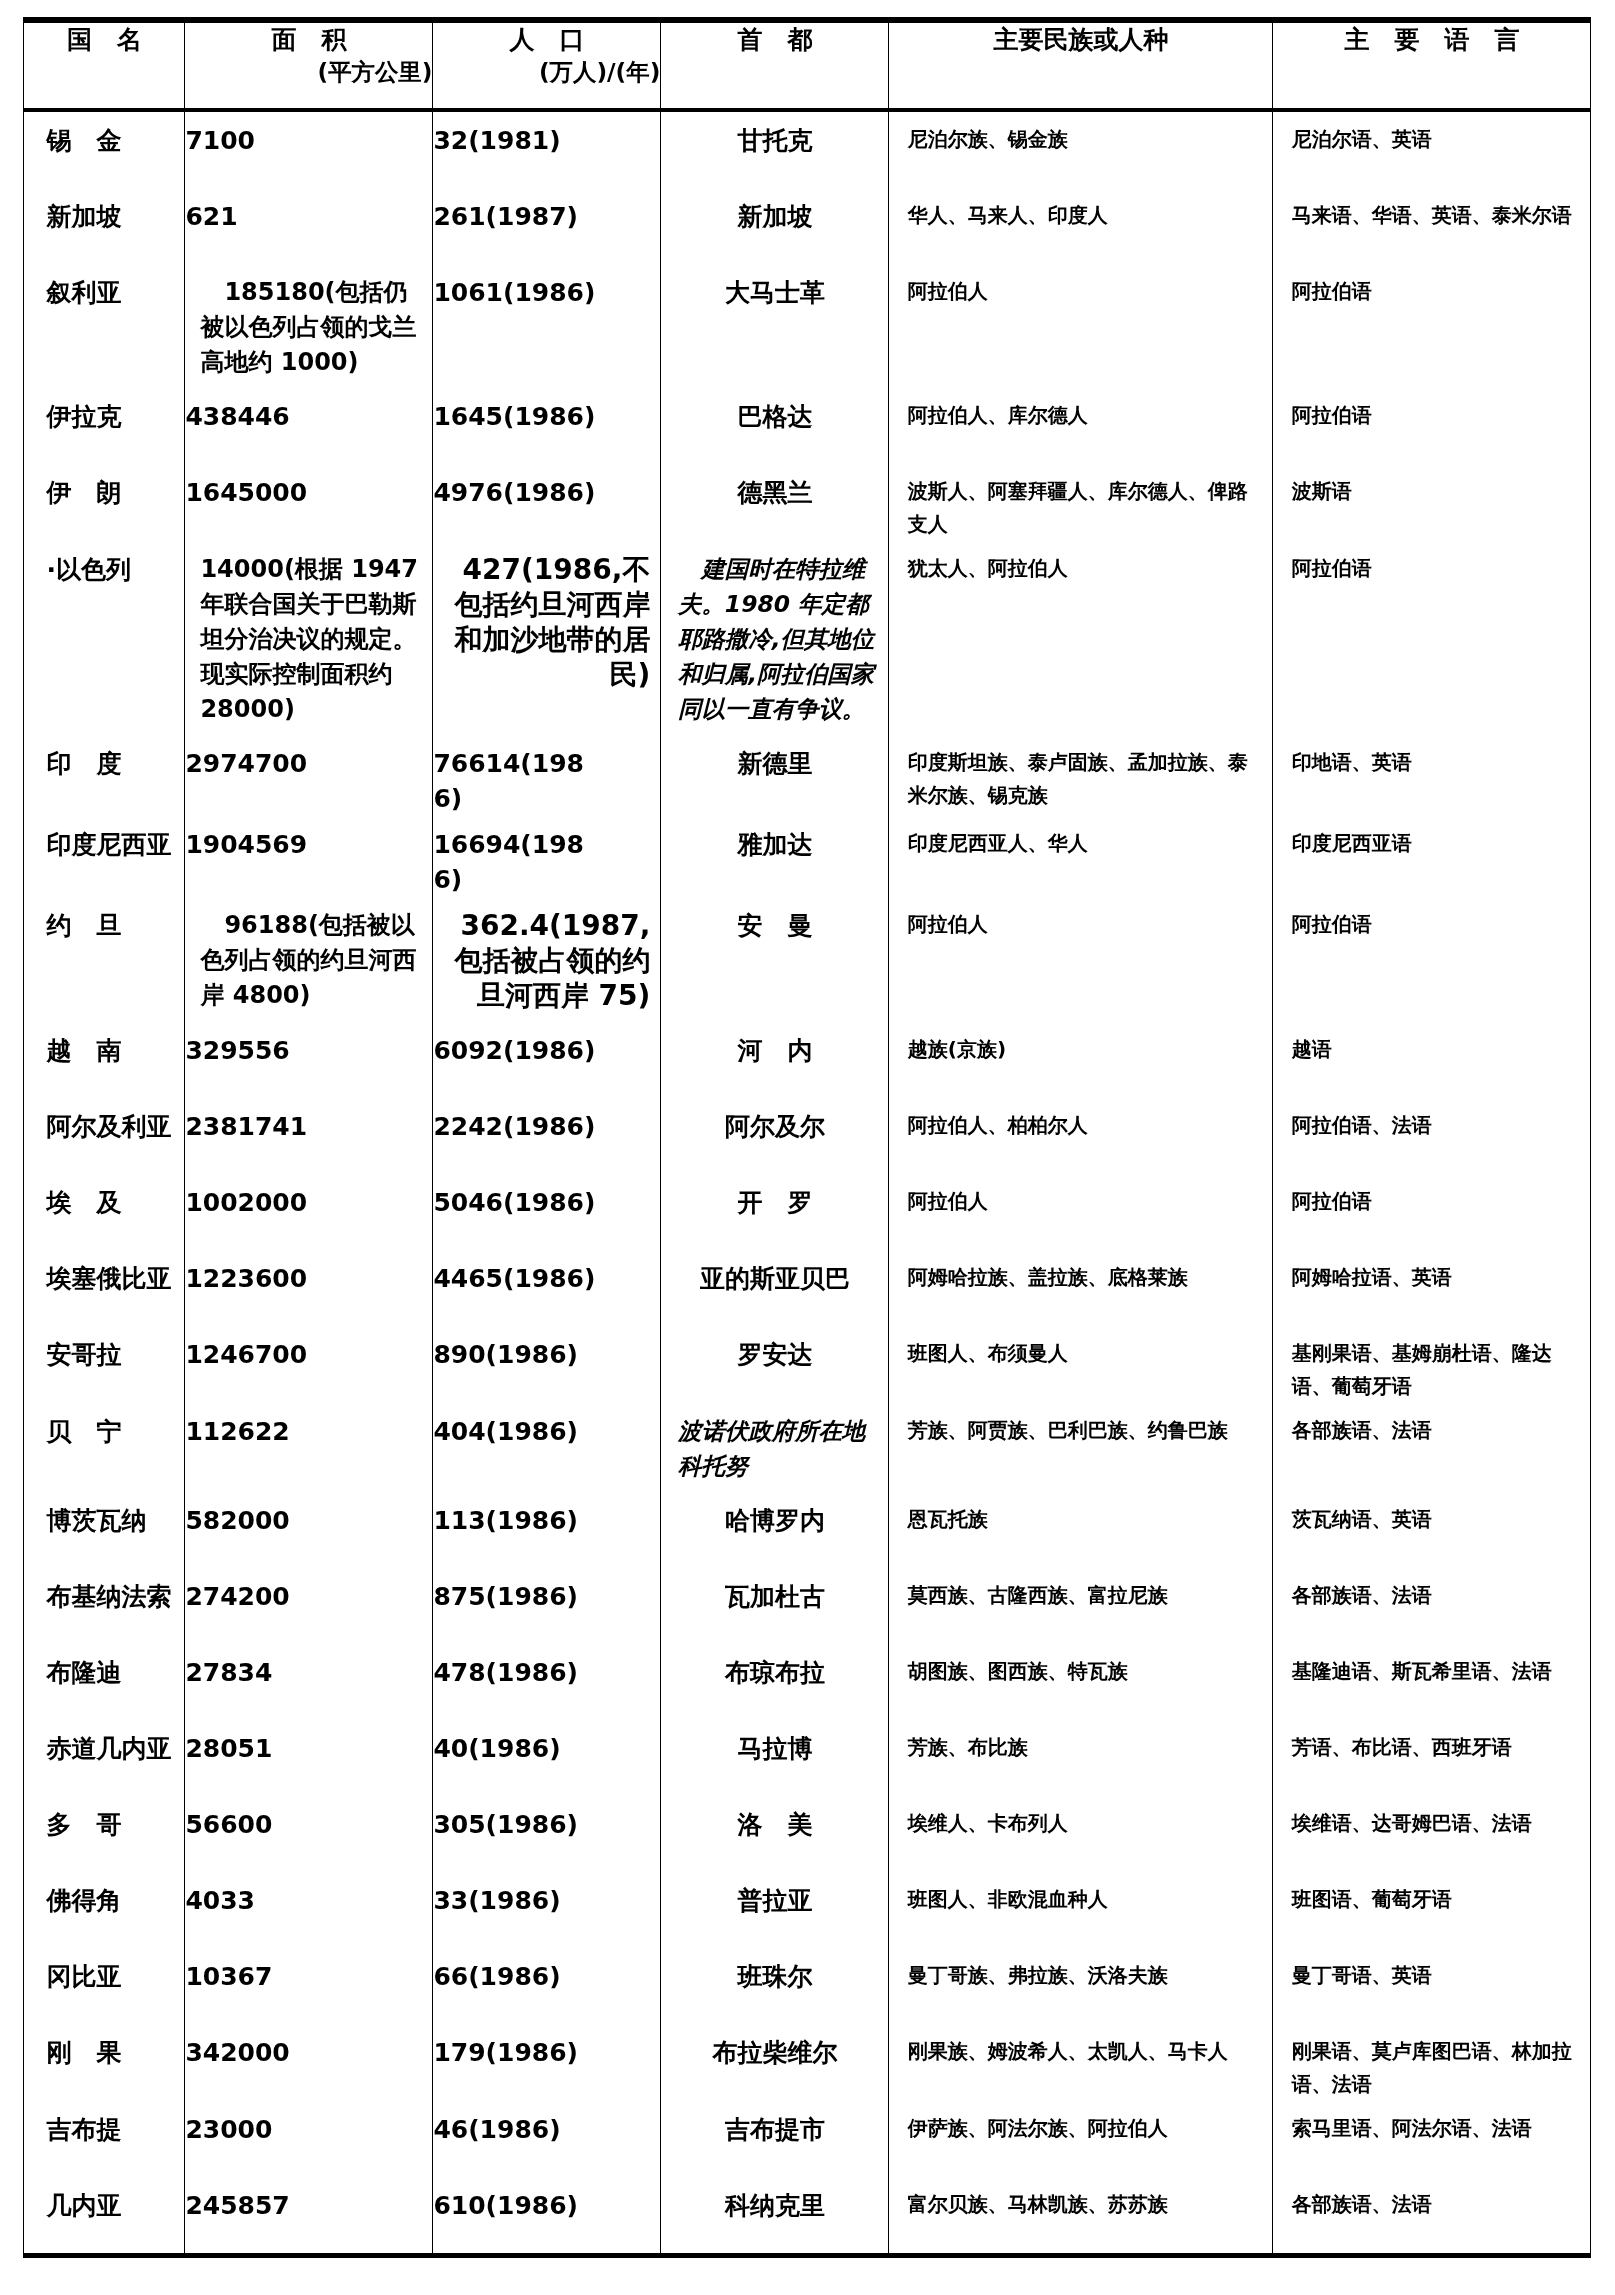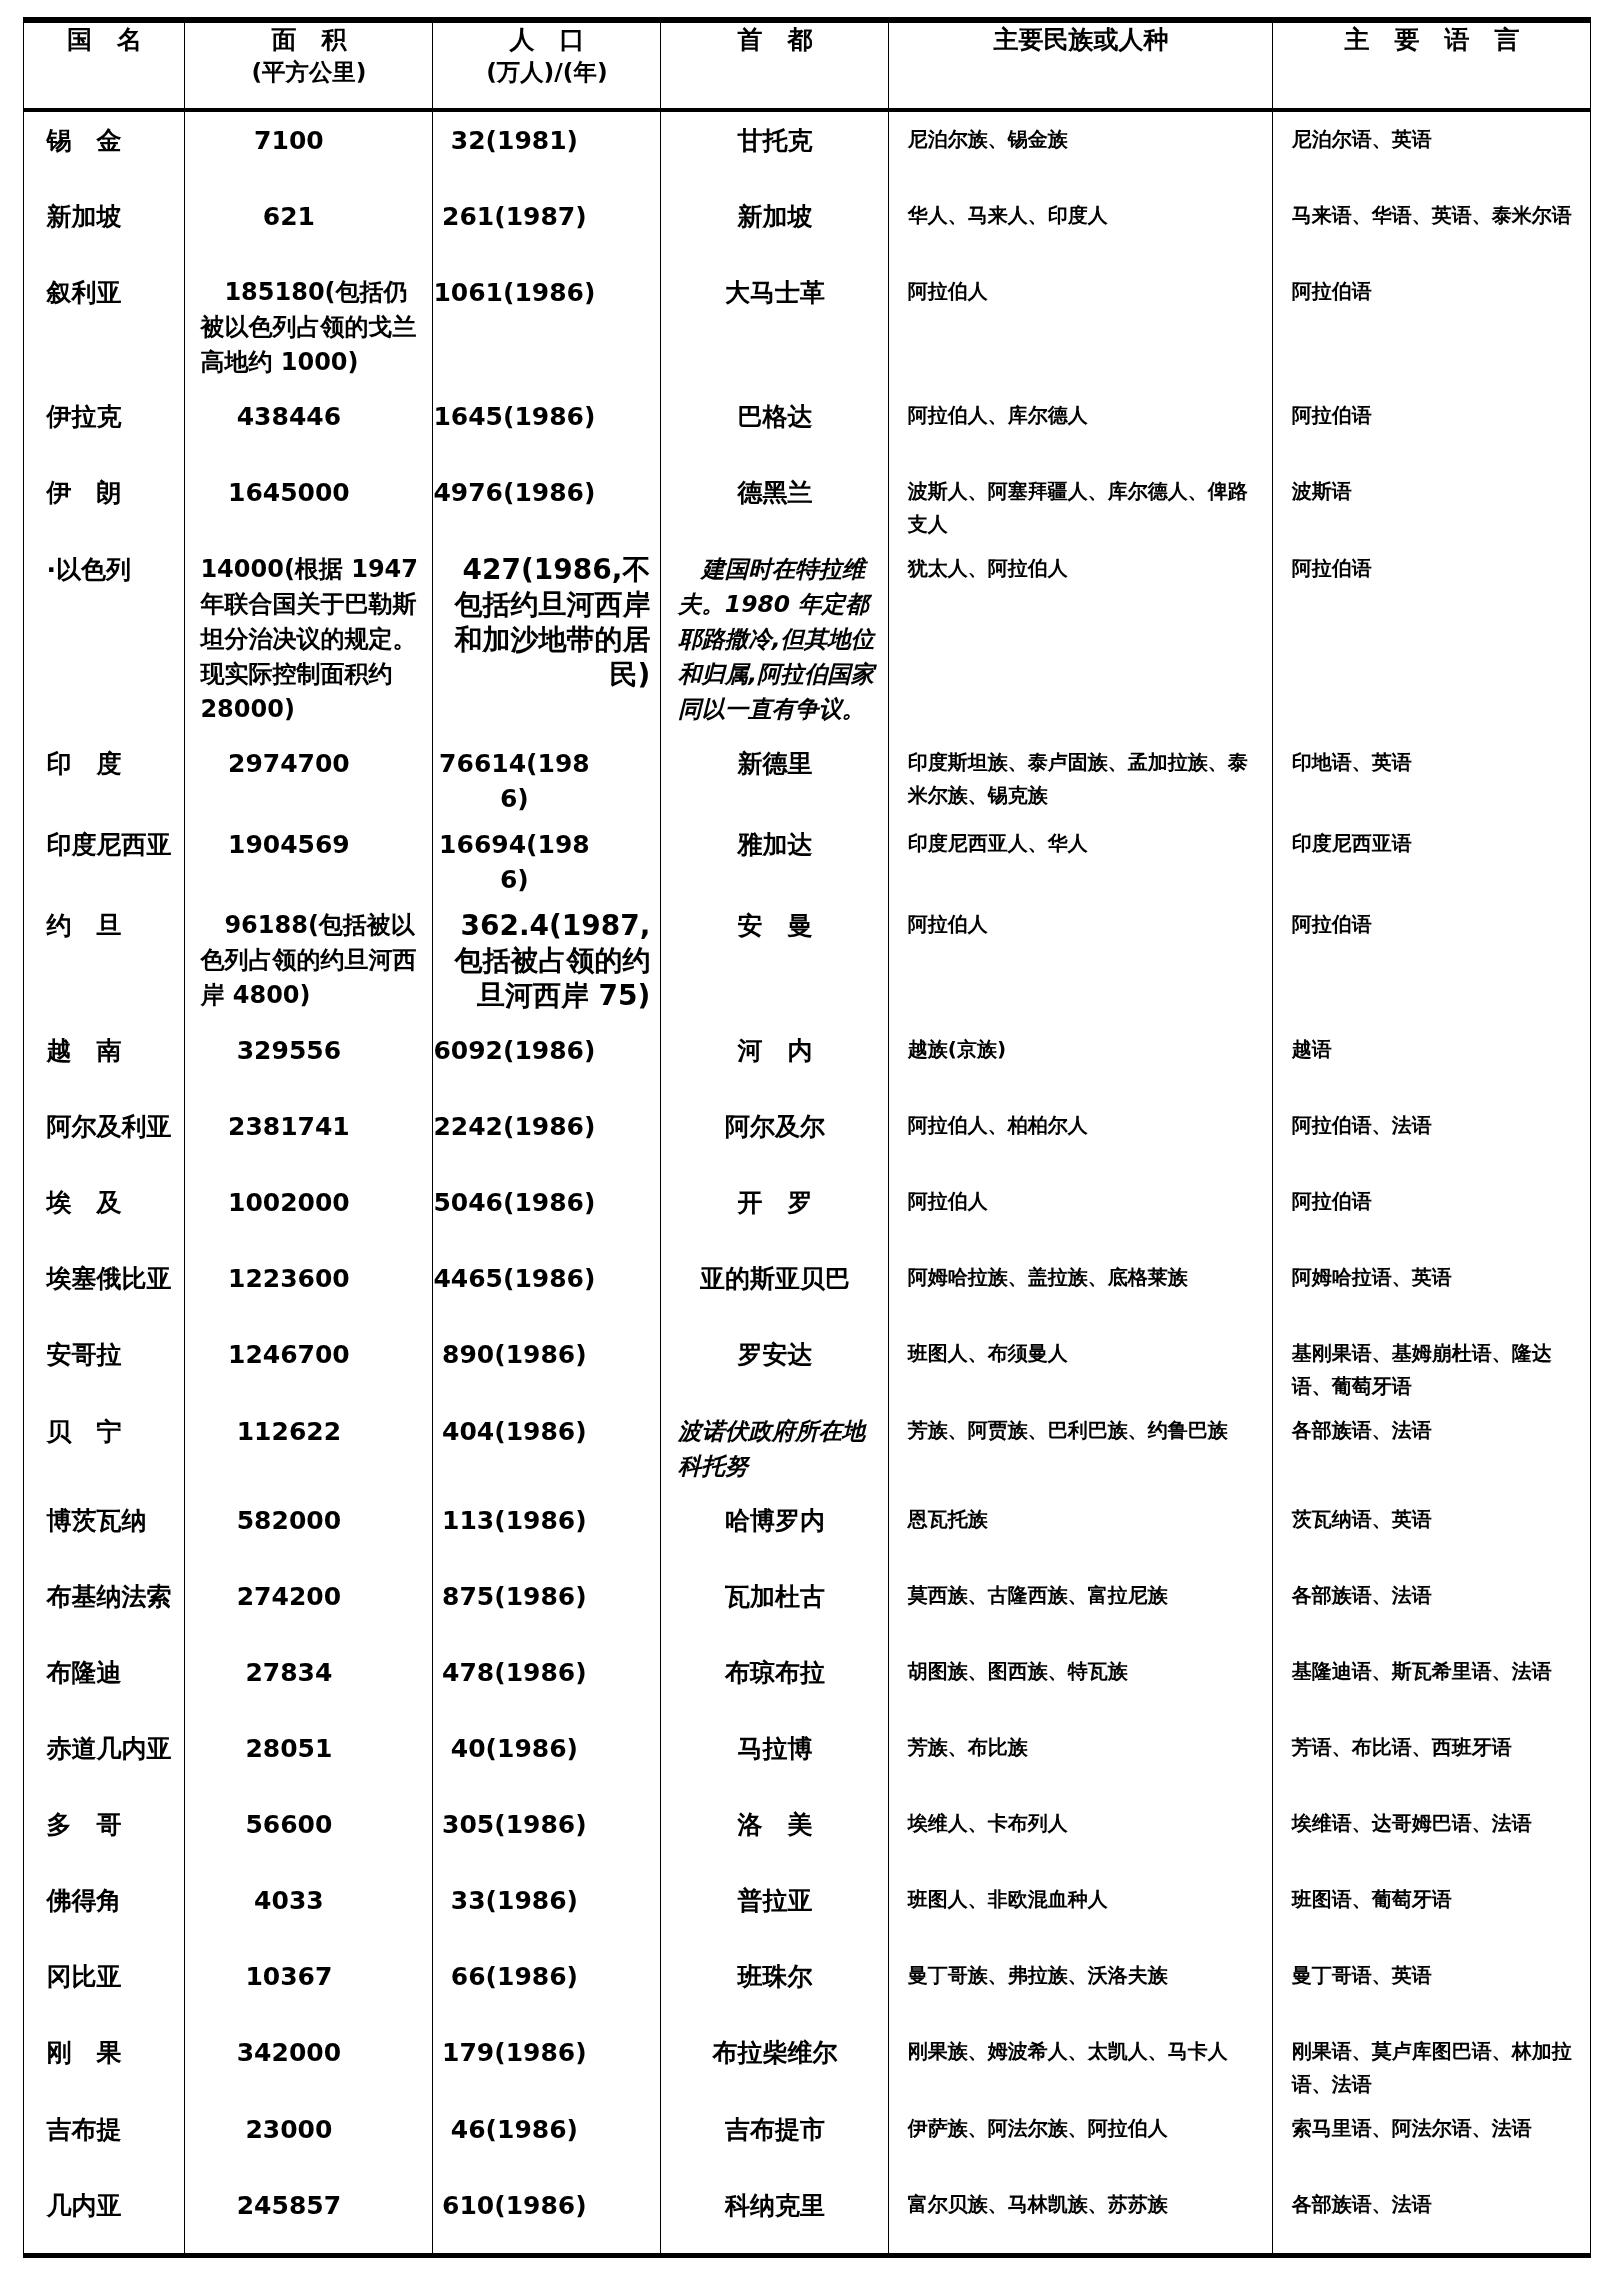--- a/index.html
+++ b/index.html
@@ -32,30 +32,30 @@
   thead th{
     border-bottom:4.2px solid #000;
     height:85px;
     vertical-align:middle;
     text-align:center;
     font-size:25px;
     font-weight:bold;
     line-height:33px;
     padding:0;
   }
-  thead th .h2{font-size:23.4px;}
+  thead th .h2{font-size:23.4px;text-align:right;}
   tbody td{
     height:65px;
     padding:11px 0 0 0;
     font-size:25px;
     font-weight:600;
     line-height:35px;
   }
   td.col-name{padding-left:22px;padding-right:6.7px;}
-  td.num{text-align:center;}
+  td.num{text-align:left;}
   td.col-area.num{padding-right:40px;}
   td.col-population.num{padding-right:65px;}
   td.col-area.blocktext{padding:11px 11.7px 8.4px 15px;font-size:24px;}
   td.col-population.blocktext{padding:11px 10px 8.4px 16.7px;font-size:28px;text-align:right;}
   td.col-capital.center{text-align:center;padding-left:5px;padding-right:5px;}
   td.col-capital.blocktext{padding:11px 11.7px 8.4px 16.7px;font-size:23.4px;font-style:italic;}
   td.col-ethnic, td.col-language{
     padding-left:18.4px;padding-right:11.7px;
     font-size:20px;
     line-height:33px;

